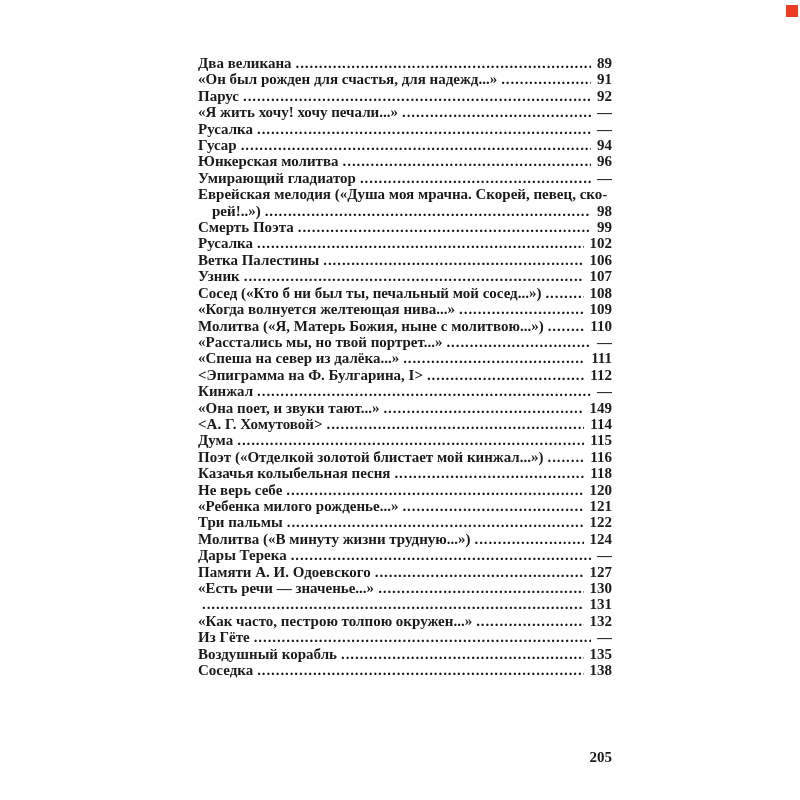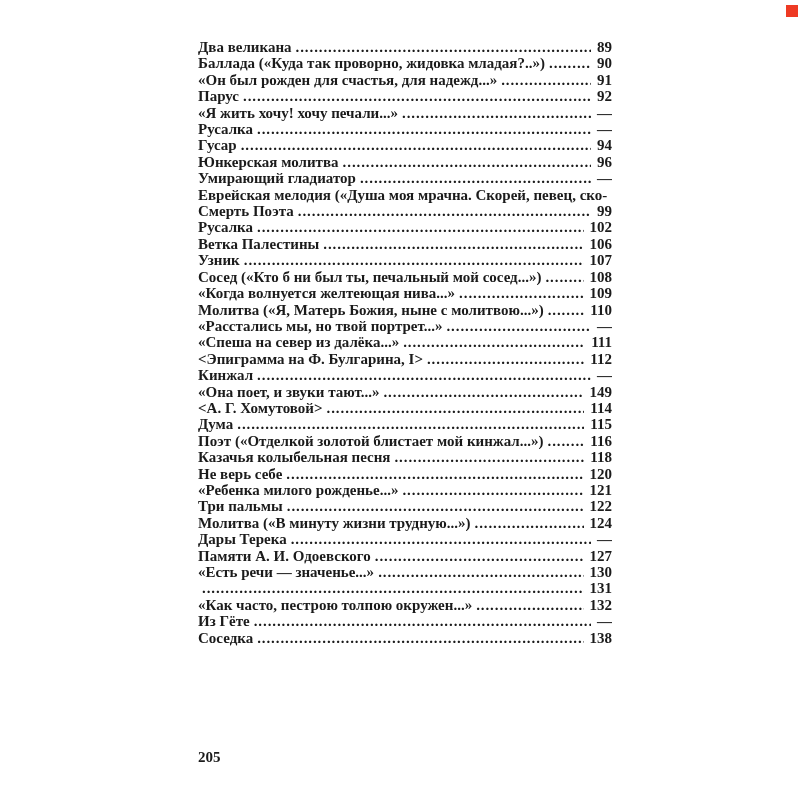--- a/index.html
+++ b/index.html
@@ -6,21 +6,21 @@
   body {
     width: 800px; height: 800px;
     background: #ffffff;
     position: relative;
     overflow: hidden;
     font-family: "Liberation Serif", "DejaVu Serif", serif;
     color: #1b1b1b;
   }
   .toc {
     position: absolute;
-    left: 198px; top: 39px; width: 414px;
+    left: 198px; top: 55px; width: 414px;
     font-size: 15px;
     font-weight: 700;
     line-height: 16.4px;
   }
   .row { display: flex; align-items: baseline; overflow: hidden; }
   .row .t { flex: 0 0 auto; white-space: nowrap; }
   .row .leader {
     flex: 1 1 8px;
     overflow: hidden;
     white-space: nowrap;
@@ -28,21 +28,21 @@
     letter-spacing: 0.9px;
   }
   .row .leader::after {
     content: "........................................................................................................................";
   }
   .row .pg { flex: 0 0 auto; margin-left: 6px; white-space: nowrap; text-align: center; }
   .row.indent { padding-left: 14px; }
   .folio {
     position: absolute;
     left: 198px; top: 749px; width: 414px;
-    text-align: left;
+    text-align: right;
     font-size: 15px;
     font-weight: 700;
   }
   .red-marker {
     position: absolute;
     top: 5px; right: 2px;
     width: 12px; height: 12px;
   }
 </style>
 </head>
@@ -50,25 +50,20 @@
 
 <div class="sheet">
   <div class="red-marker" style="background: rgb(238, 58, 36);"></div>
   <div class="toc" id="toc-rows">
       <div class="row">
     <span class="t">Два великана</span>
     <span class="leader"></span>
     <span class="pg">89</span>
   </div>
       <div class="row">
-    <span class="t">Баллада («Куда так проворно, жидовка младая?..»)</span>
-    <span class="leader"></span>
-    <span class="pg">90</span>
-  </div>
-      <div class="row">
     <span class="t">«Он был рожден для счастья, для надежд...»</span>
     <span class="leader"></span>
     <span class="pg">91</span>
   </div>
       <div class="row">
     <span class="t">Парус</span>
     <span class="leader"></span>
     <span class="pg">92</span>
   </div>
       <div class="row">
@@ -93,20 +88,25 @@
   </div>
       <div class="row">
     <span class="t">Умирающий гладиатор</span>
     <span class="leader"></span>
     <span class="pg">—</span>
   </div>
       <div class="row nopage">
     <span class="t">Еврейская мелодия («Душа моя мрачна. Скорей, певец, ско-</span>
 
   </div>
+      <div class="row indent">
+    <span class="t">рей!..»)</span>
+    <span class="leader"></span>
+    <span class="pg">98</span>
+  </div>
       <div class="row">
     <span class="t">Смерть Поэта</span>
     <span class="leader"></span>
     <span class="pg">99</span>
   </div>
       <div class="row">
     <span class="t">Русалка</span>
     <span class="leader"></span>
     <span class="pg">102</span>
   </div>
@@ -221,20 +221,25 @@
   </div>
       <div class="row">
     <span class="t">«Как часто, пестрою толпою окружен...»</span>
     <span class="leader"></span>
     <span class="pg">132</span>
   </div>
       <div class="row">
     <span class="t">Из Гёте</span>
     <span class="leader"></span>
     <span class="pg">—</span>
+  </div>
+      <div class="row">
+    <span class="t">Воздушный корабль</span>
+    <span class="leader"></span>
+    <span class="pg">135</span>
   </div>
       <div class="row">
     <span class="t">Соседка</span>
     <span class="leader"></span>
     <span class="pg">138</span>
   </div>
     </div>
   <div class="folio">205</div>
 </div>
 

